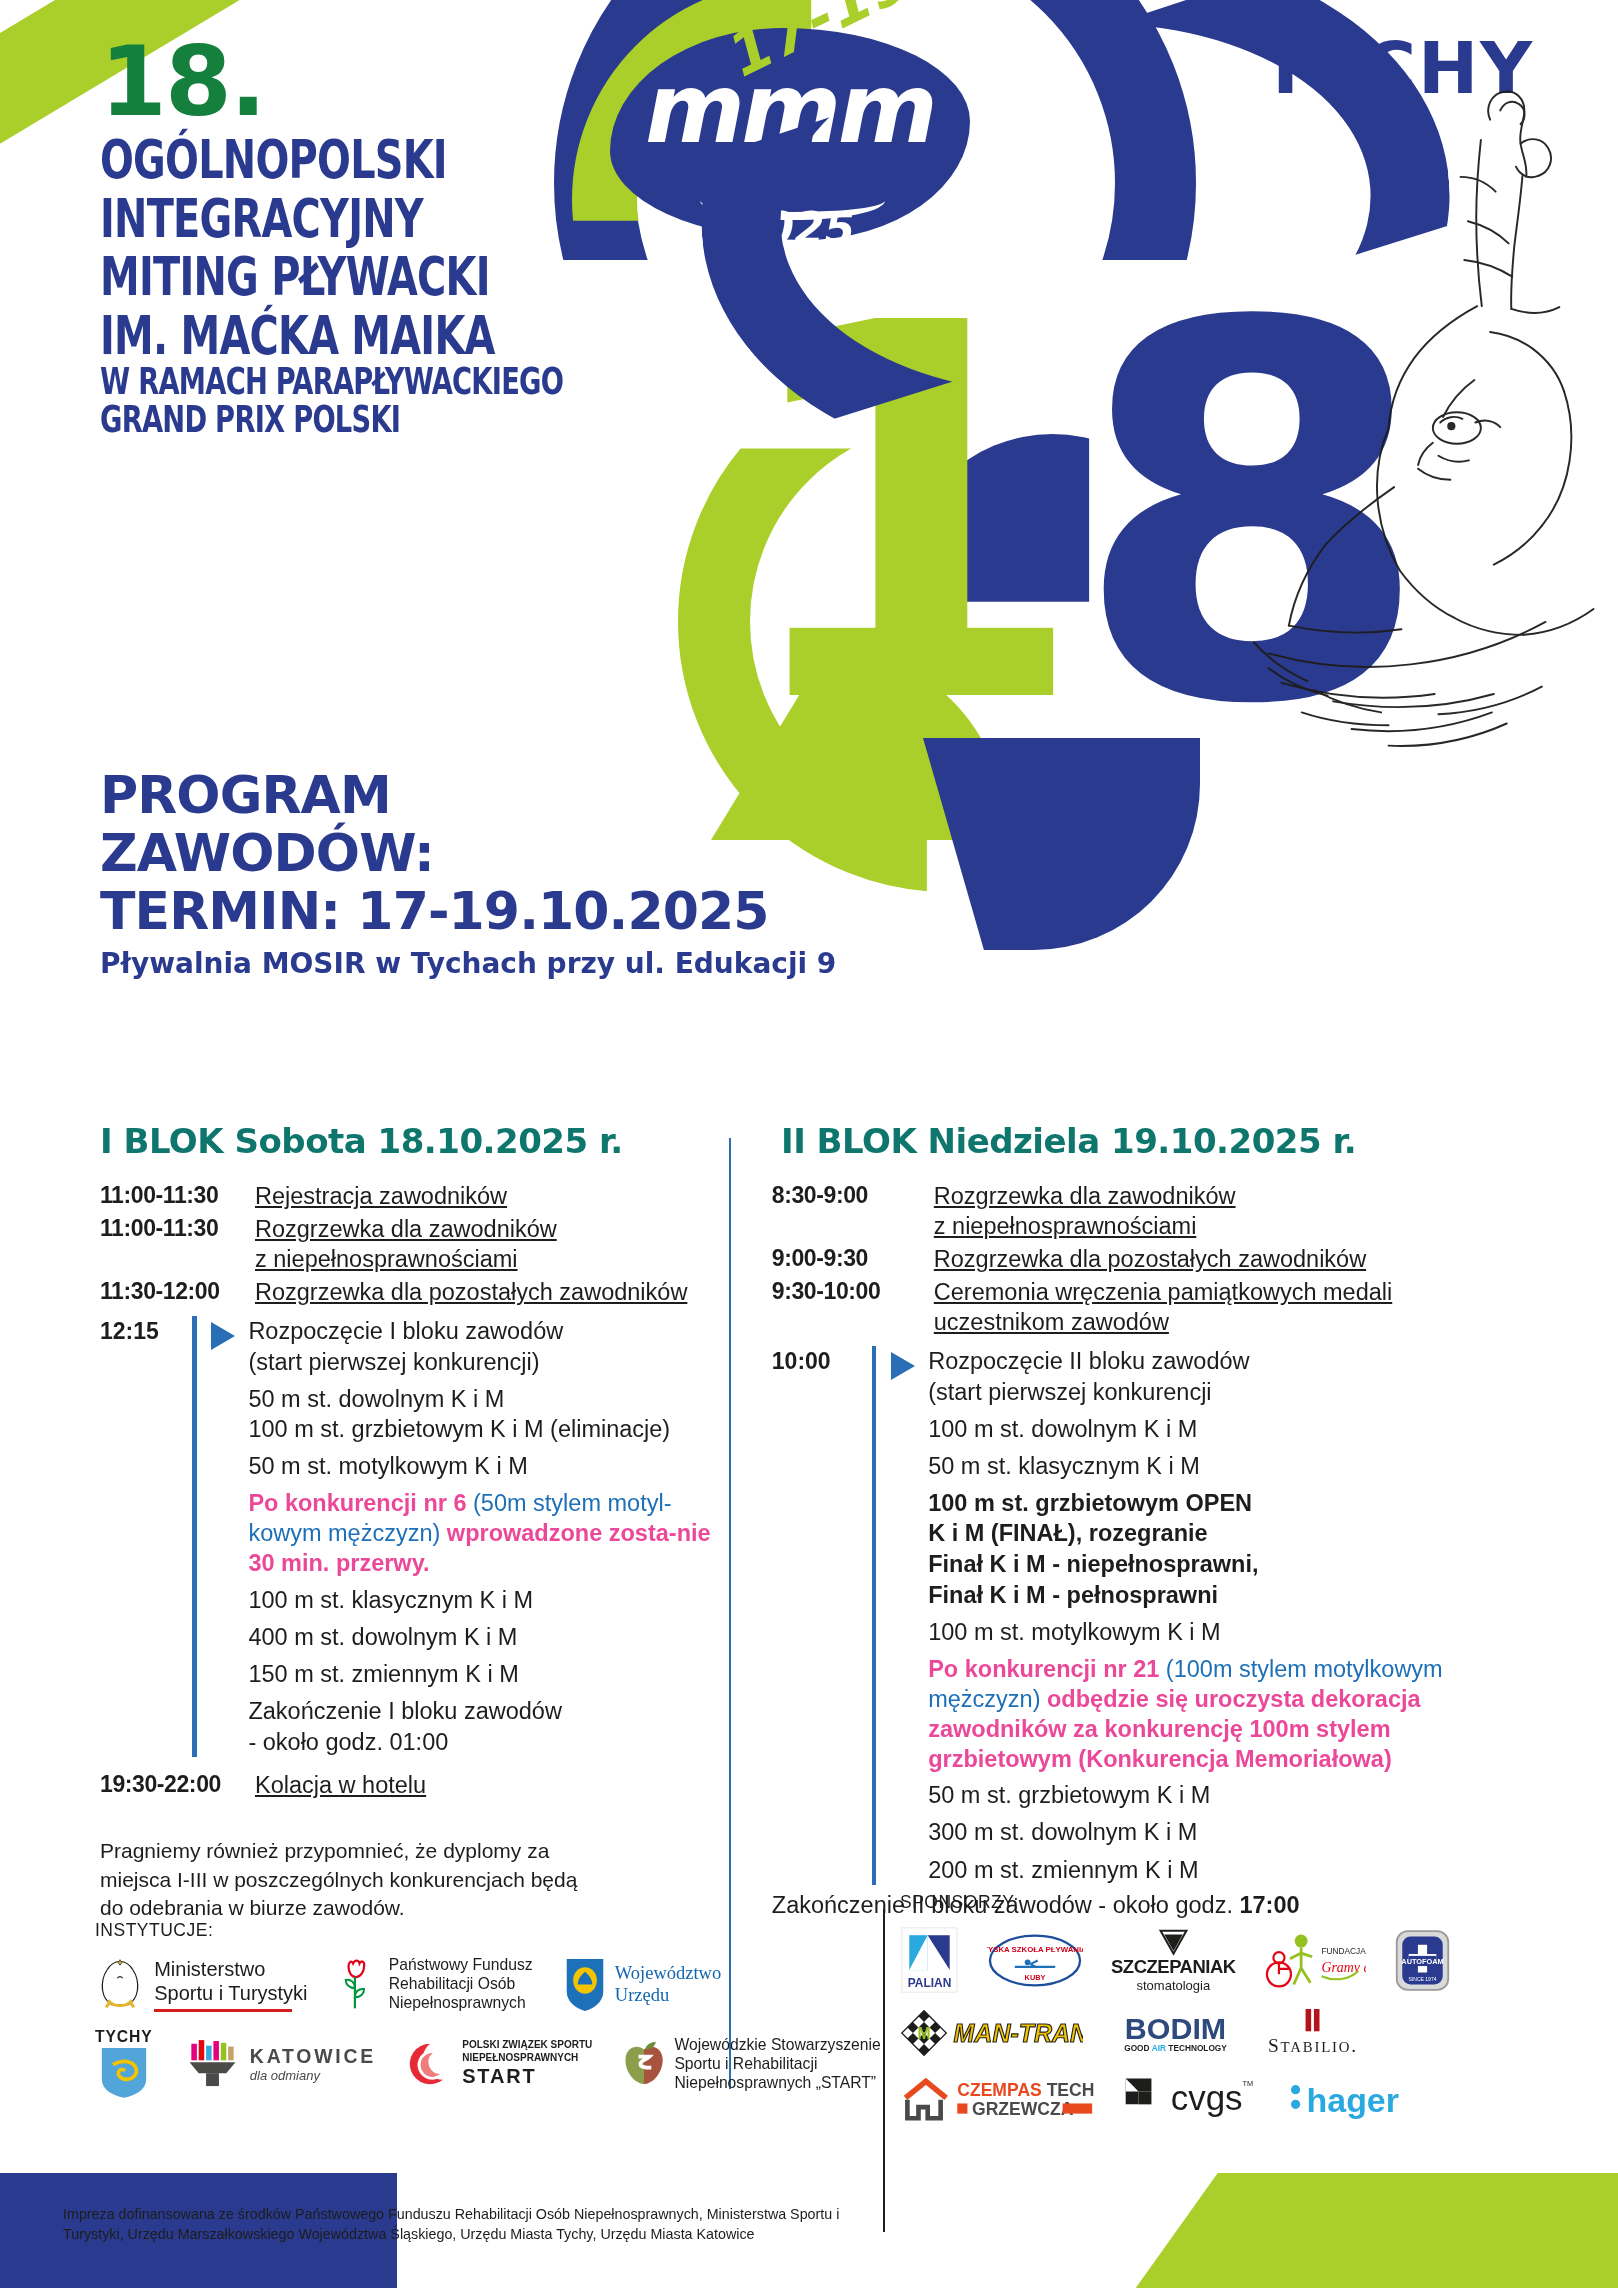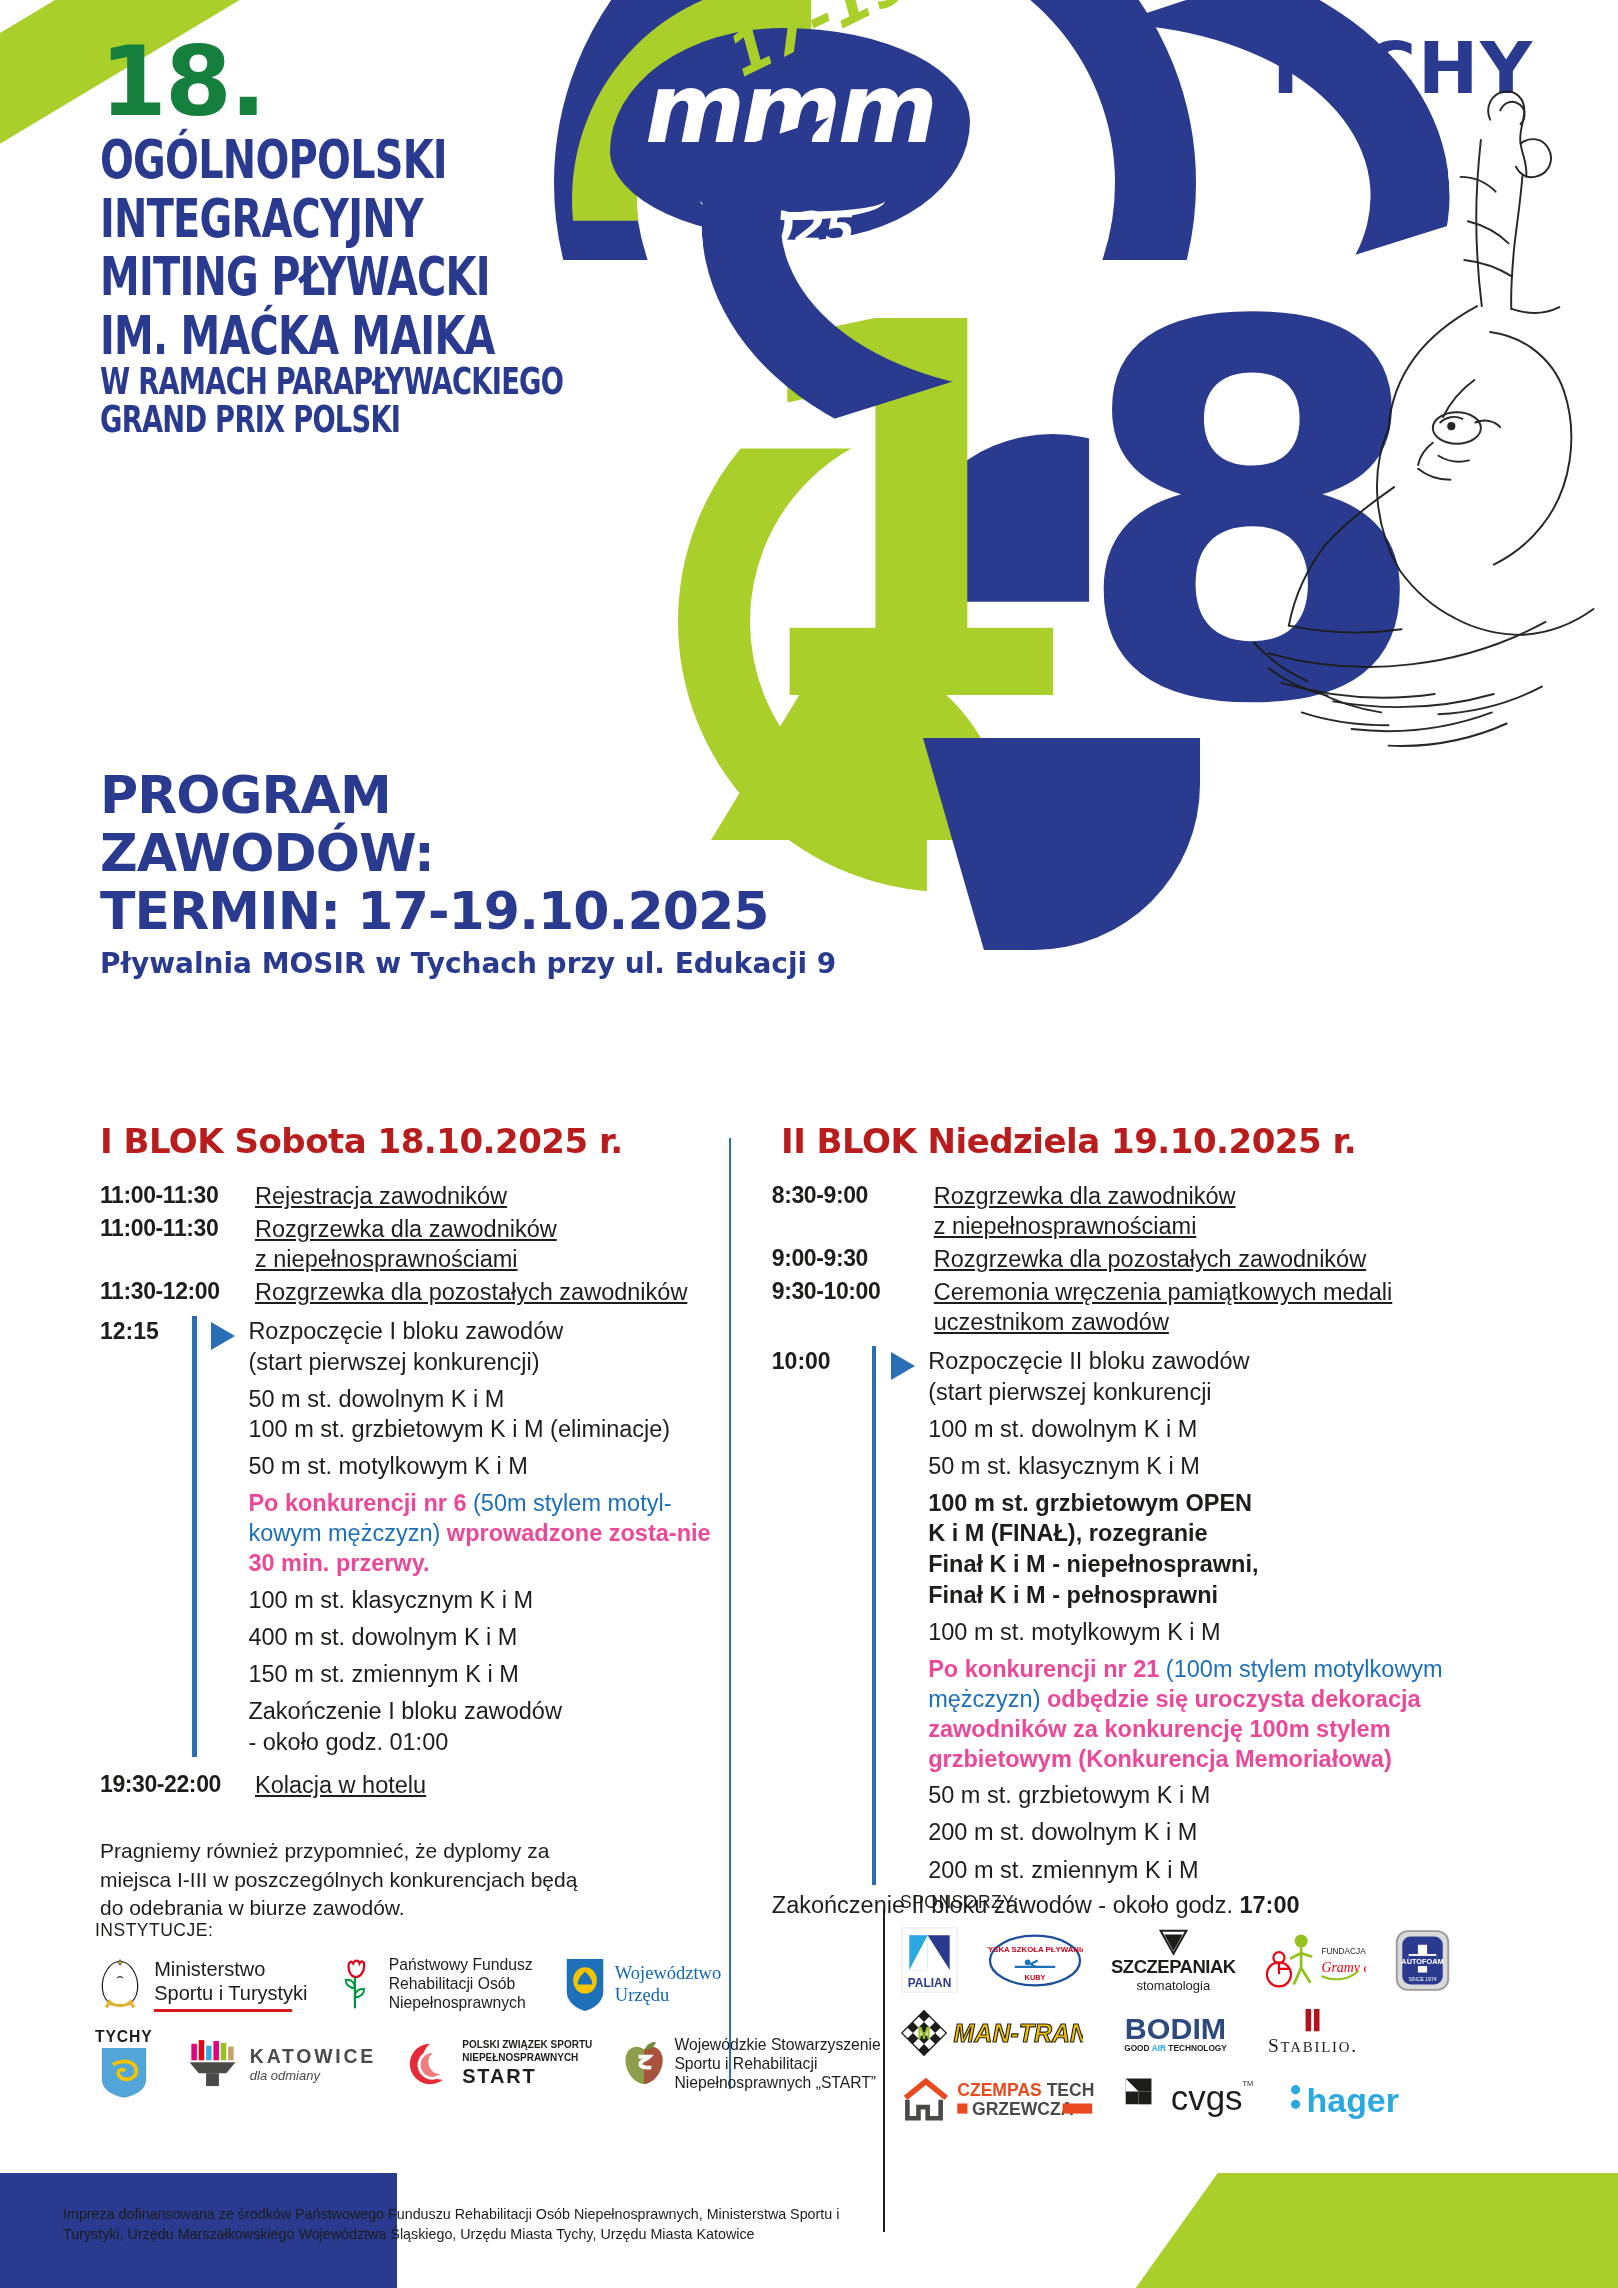--- a/index.html
+++ b/index.html
@@ -139,21 +139,21 @@
   .program .venue{font-size:28px;margin-top:7.4px;letter-spacing:0;}
 
   
   .schedule{position:absolute;left:0;top:1121px;width:1619px;z-index:6;}
   .cols{display:flex;width:1619px;}
   .col-l{width:729px;padding-left:100px;box-sizing:border-box;}
   .col-div{width:1.8px;background:#2a6fb5;margin-top:16.6px;margin-bottom:0;height:951px;}
   .col-r{width:775px;padding-left:41px;box-sizing:border-box;}
 
   .blok-title{
-    color:#b91c1c;font-weight:bold;font-size:34px;margin-bottom:20px;
+    color:#0f766e;font-weight:bold;font-size:34px;margin-bottom:20px;
     font-family:"DejaVu Sans", sans-serif;letter-spacing:-0.5px;
   }
   .col-r .blok-title{margin-left:9.2px;}
 
   .row{display:flex;align-items:flex-start;margin-bottom:2.8px;}
   .time{
     font-weight:bold;font-size:23px;min-width:155px;white-space:nowrap;
     line-height:1.28;letter-spacing:-0.4px;
   }
   .col-r .time{min-width:162px;}
@@ -379,21 +379,21 @@
 (start pierwszej konkurencji</div>
             <div class="ev">100 m st. dowolnym K i M</div>
             <div class="ev">50 m st. klasycznym K i M</div>
             <div class="bold-ev" style="white-space:pre-line">100 m st. grzbietowym OPEN
 K i M (FINAŁ), rozegranie
 Finał K i M - niepełnosprawni,
 Finał K i M - pełnosprawni</div>
             <div class="ev">100 m st. motylkowym K i M</div>
             <div class="note-blue"><b>Po konkurencji nr 21</b><span> (100m stylem motylkowym mężczyzn) </span><b>odbędzie się uroczysta dekoracja zawodników za konkurencję 100m stylem grzbietowym (Konkurencja Memoriałowa)</b></div>
             <div class="ev">50 m st. grzbietowym K i M</div>
-            <div class="ev">200 m st. dowolnym K i M</div>
+            <div class="ev">300 m st. dowolnym K i M</div>
             <div class="ev">200 m st. zmiennym K i M</div>
           </div>
         </div>
 
         <div class="end-line"><span>Zakończenie II bloku zawodów - około godz. </span><b>17:00</b></div>
       </div>
     </div>
   </div>
 
   <div class="footer">

